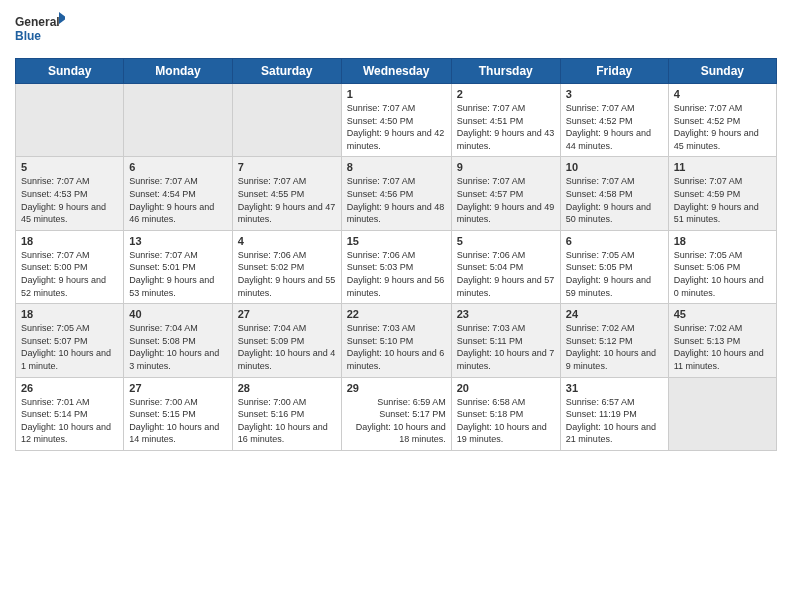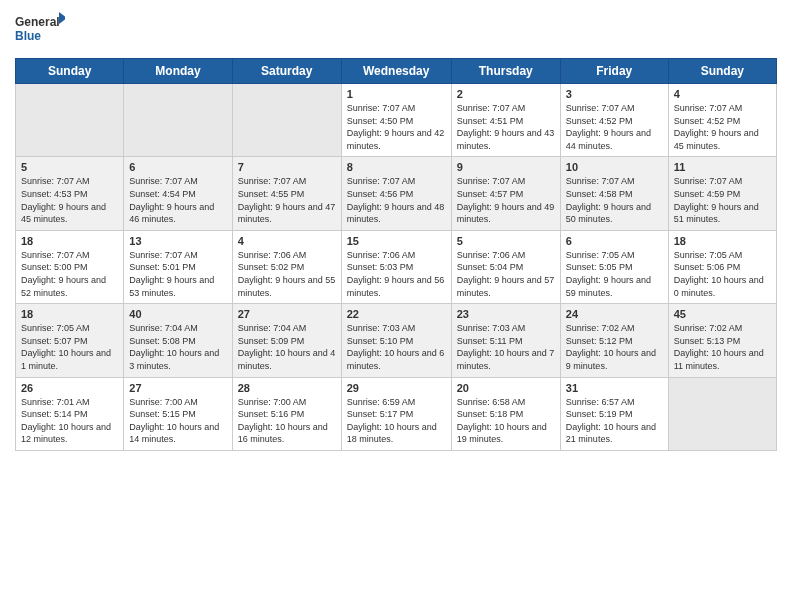--- a/index.html
+++ b/index.html
@@ -296,33 +296,33 @@
 Daylight: 10 hours and 14 minutes.</div>
           </td>
           <td>
             <span class="day-number">28</span>
             <div class="day-info" style="white-space: pre-line;">Sunrise: 7:00 AM
 Sunset: 5:16 PM
 Daylight: 10 hours and 16 minutes.</div>
           </td>
           <td>
             <span class="day-number">29</span>
-            <div class="day-info" style="white-space: pre-line;">Sunrise: 6:59 AM
+            <div class="day-info" style="white-space: pre-line; text-align: right;">Sunrise: 6:59 AM
 Sunset: 5:17 PM
 Daylight: 10 hours and 18 minutes.</div>
           </td>
           <td>
             <span class="day-number">20</span>
             <div class="day-info" style="white-space: pre-line;">Sunrise: 6:58 AM
 Sunset: 5:18 PM
 Daylight: 10 hours and 19 minutes.</div>
           </td>
           <td>
             <span class="day-number">31</span>
             <div class="day-info" style="white-space: pre-line;">Sunrise: 6:57 AM
-Sunset: 5:19 PM
+Sunset: 11:19 PM
 Daylight: 10 hours and 21 minutes.</div>
           </td>
           <td class="empty-cell"></td>
         </tr>
       </tbody>
   </table>
 </div>
 
 </body></html>

